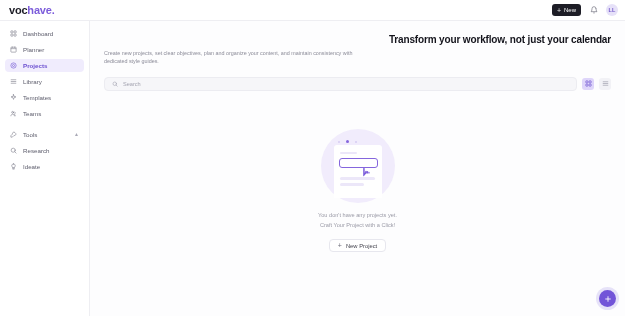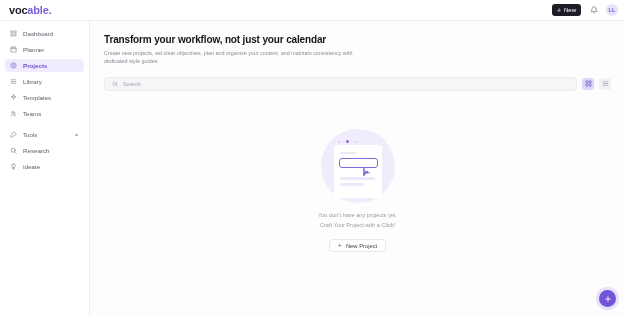--- a/index.html
+++ b/index.html
@@ -59,21 +59,21 @@
     position: relative;
   }
   .nav-item.active { background: #f0ecfd; color: #6b4fd0; font-weight: bold; }
   .nav-item .ico { width: 7px; height: 7px; flex: 0 0 7px; display: flex; align-items: center; justify-content: center; }
   .nav-item .ico svg { display: block; }
   .nav-caret { margin-left: auto; font-size: 5px; color: #a9a9b6; line-height: 1; }
   .nav-gap { height: 5px; }
 
   
   .main { flex: 1; min-width: 0; background: #fdfdfe; padding: 13px 14px 0 14px; position: relative; }
-  .page-title { font-size: 10px; font-weight: bold; color: #14141c; letter-spacing: -.15px; }
+  .page-title { font-size: 10px; font-weight: bold; color: #14141c; letter-spacing: -.15px; text-align: right; }
   .page-sub { margin-top: 4px; font-size: 5.4px; line-height: 1.55; color: #8c8c99; max-width: 270px; }
 
   .search-row { margin-top: 11px; display: flex; align-items: center; gap: 5px; }
   .search-box {
     flex: 1; height: 14px;
     background: #f6f6f9; border: 1px solid #ececf1; border-radius: 4px;
     display: flex; align-items: center; gap: 5px; padding: 0 7px;
   }
   .search-box .sico { width: 6px; height: 6px; flex: 0 0 6px; display: flex; align-items: center; justify-content: center; }
   .search-input {
@@ -129,21 +129,21 @@
     box-shadow: 0 0 0 3px rgba(114,84,216,.16);
   }
 </style>
 </head>
 <body>
 
 <div class="app">
 
   <div class="topbar">
     <div class="logo">
-      <span class="a">voc</span><span class="b">able.</span>
+      <span class="a">voc</span><span class="b">have.</span>
     </div>
 
     <div class="topbar-right">
       <div class="new-btn">
         <span class="plus">+</span>
         <span>New</span>
       </div>
       <div class="bell">
         <svg width="8" height="8" viewBox="0 0 24 24" fill="none" stroke="#6e6e7b" stroke-width="2" stroke-linecap="round" stroke-linejoin="round">
           <path d="M18 8A6 6 0 0 0 6 8c0 7-3 9-3 9h18s-3-2-3-9"></path>

